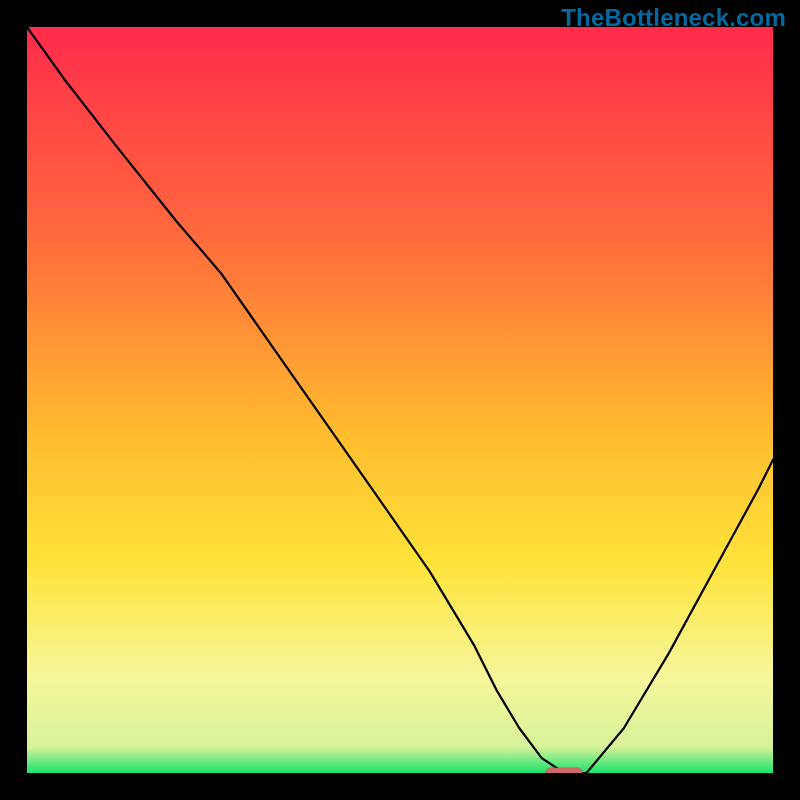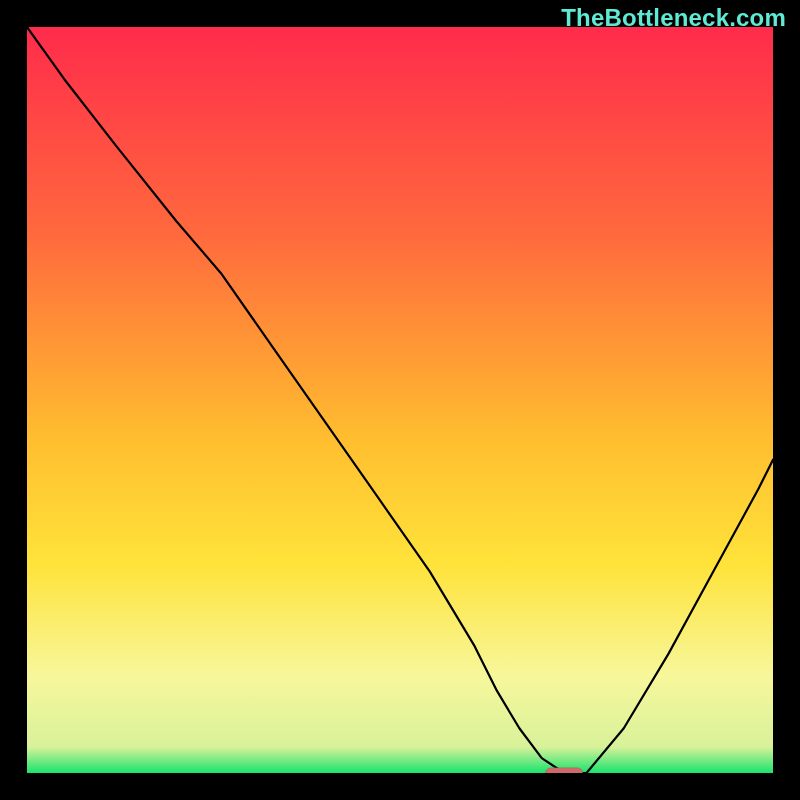--- a/index.html
+++ b/index.html
@@ -16,21 +16,21 @@
     height: 800px;
     background: #000000;
   }
   .watermark {
     position: absolute;
     top: 4px;
     right: 14px;
     font-family: Arial, Helvetica, sans-serif;
     font-size: 24px;
     font-weight: 600;
-    color: #5eead4;
+    color: #0369a1;
     letter-spacing: 0.2px;
   }
   .plot {
     position: absolute;
     left: 27px;
     top: 27px;
     width: 746px;
     height: 746px;
   }
   .plot svg {

